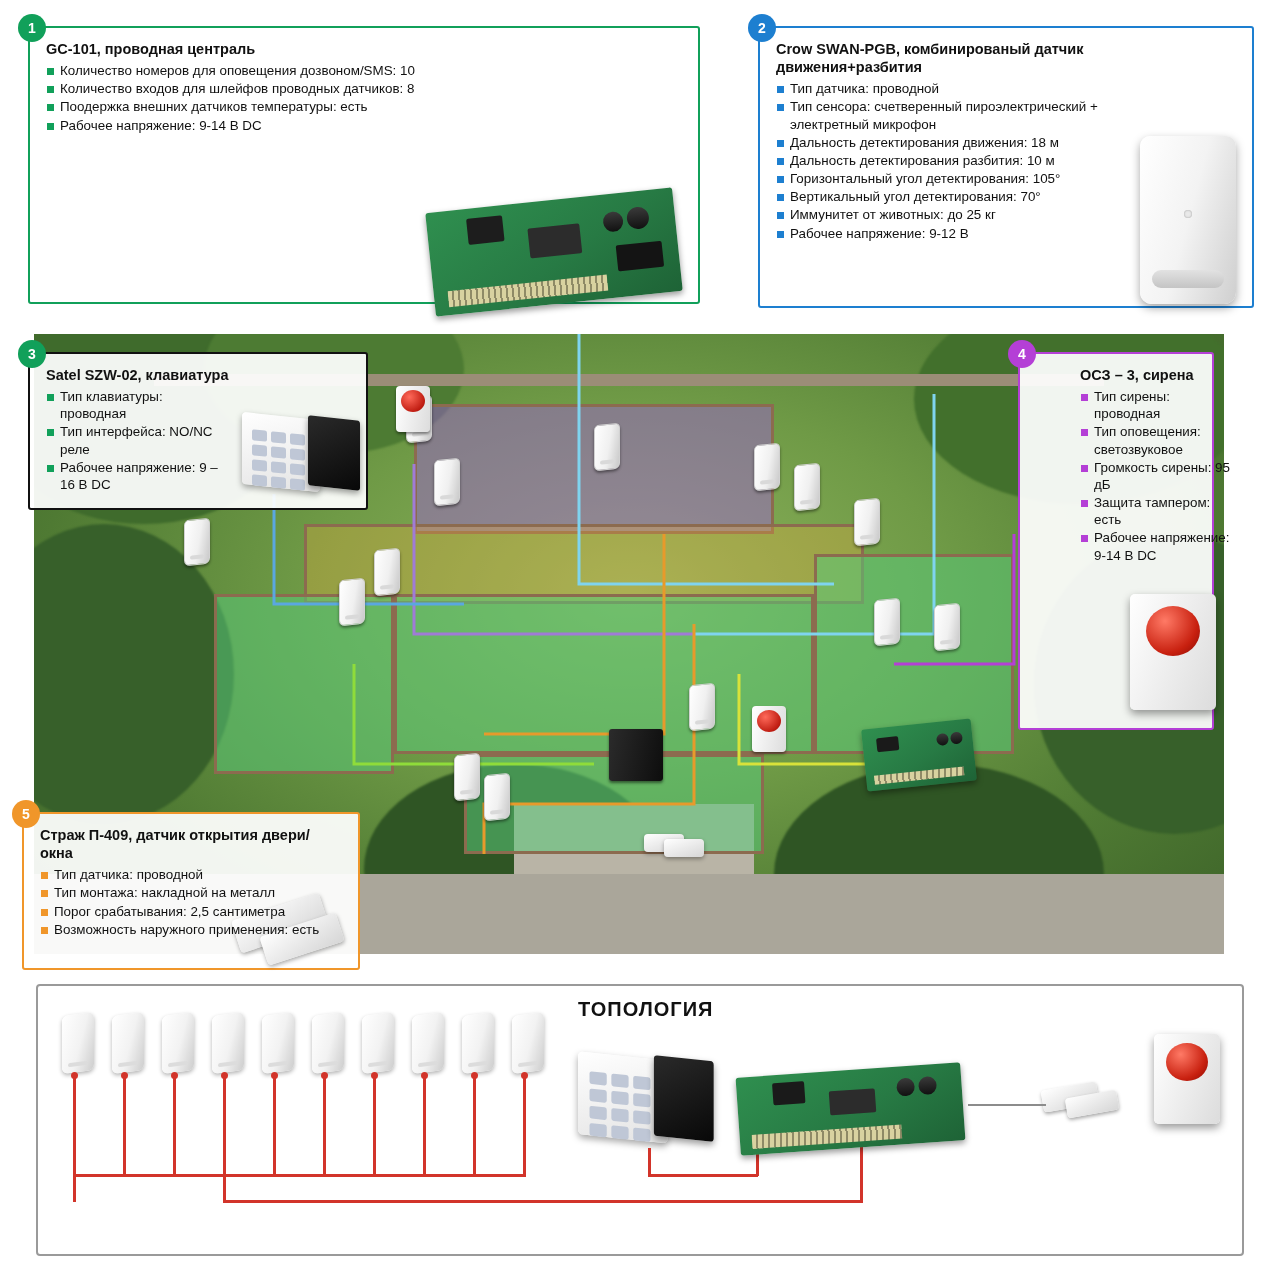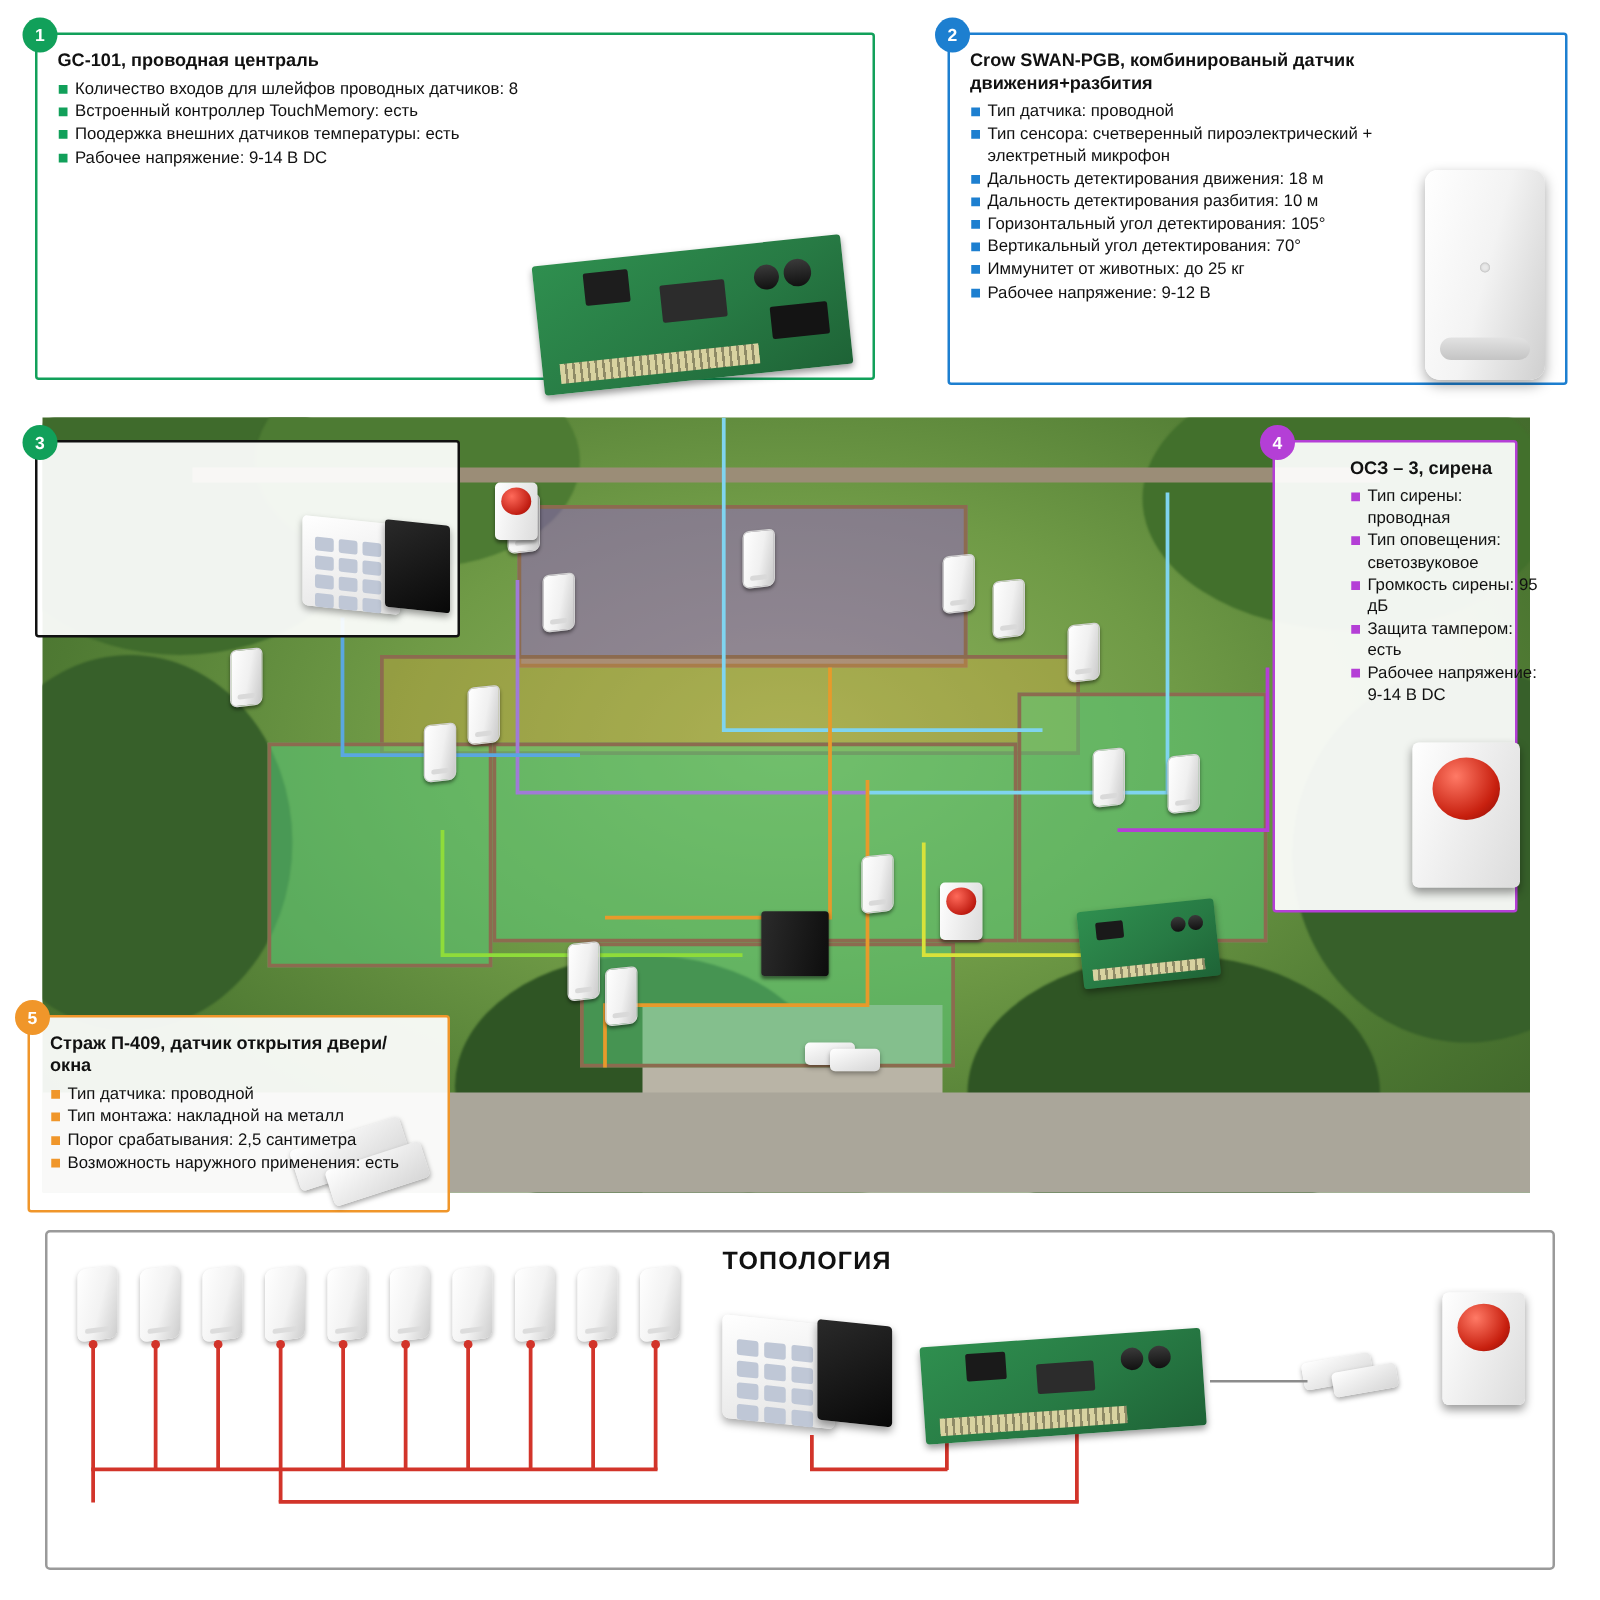--- a/index.html
+++ b/index.html
@@ -324,22 +324,22 @@
     <div class="cap" style="left:88px;top:12px;width:12px;height:12px;"></div>
     <div class="hdr" style="left:8px;bottom:6px;width:90px;height:9px;"></div>
   </div>
 </div>
 
 <div class="callout" id="box1">
   <div class="badge">1</div>
   <div class="inner">
     <h3>GC-101, проводная централь</h3>
     <ul>
+      <li>Количество номеров для оповещения дозвоном/SMS: 10</li>
       <li>Количество входов для шлейфов проводных датчиков: 8</li>
-      <li>Встроенный контроллер TouchMemory: есть</li>
       <li>Поодержка внешних датчиков температуры: есть</li>
       <li>Рабочее напряжение: 9-14 В DC</li>
     </ul>
   </div>
 
   <div class="pcb" style="left:400px;top:172px;width:248px;height:104px;">
     <div class="chip" style="left:40px;top:10px;width:36px;height:26px;background:#1d1d1d;"></div>
     <div class="chip" style="left:100px;top:26px;width:52px;height:30px;background:#2c2c2c;"></div>
     <div class="cap" style="left:176px;top:18px;width:20px;height:20px;"></div>
     <div class="cap" style="left:200px;top:16px;width:22px;height:22px;"></div>
@@ -364,20 +364,28 @@
     </ul>
   </div>
   <div class="pir-big" style="right:16px;top:108px;">
     <div class="led"></div>
     <div class="lens"></div>
   </div>
 </div>
 
 <div class="callout" id="box3">
   <div class="badge">3</div>
+  <div class="inner" style="width:215px;">
+    <h3>Satel SZW-02, клавиатура</h3>
+    <ul>
+      <li>Тип клавиатуры: проводная</li>
+      <li>Тип интерфейса: NO/NC реле</li>
+      <li>Рабочее напряжение: 9 – 16 В DC</li>
+    </ul>
+  </div>
   <div class="keypad" style="left:212px;top:62px;">
     <div class="body"></div>
     <div class="keys">
       <i></i>
         <i></i>
         <i></i>
         <i></i>
         <i></i>
         <i></i>
         <i></i>

